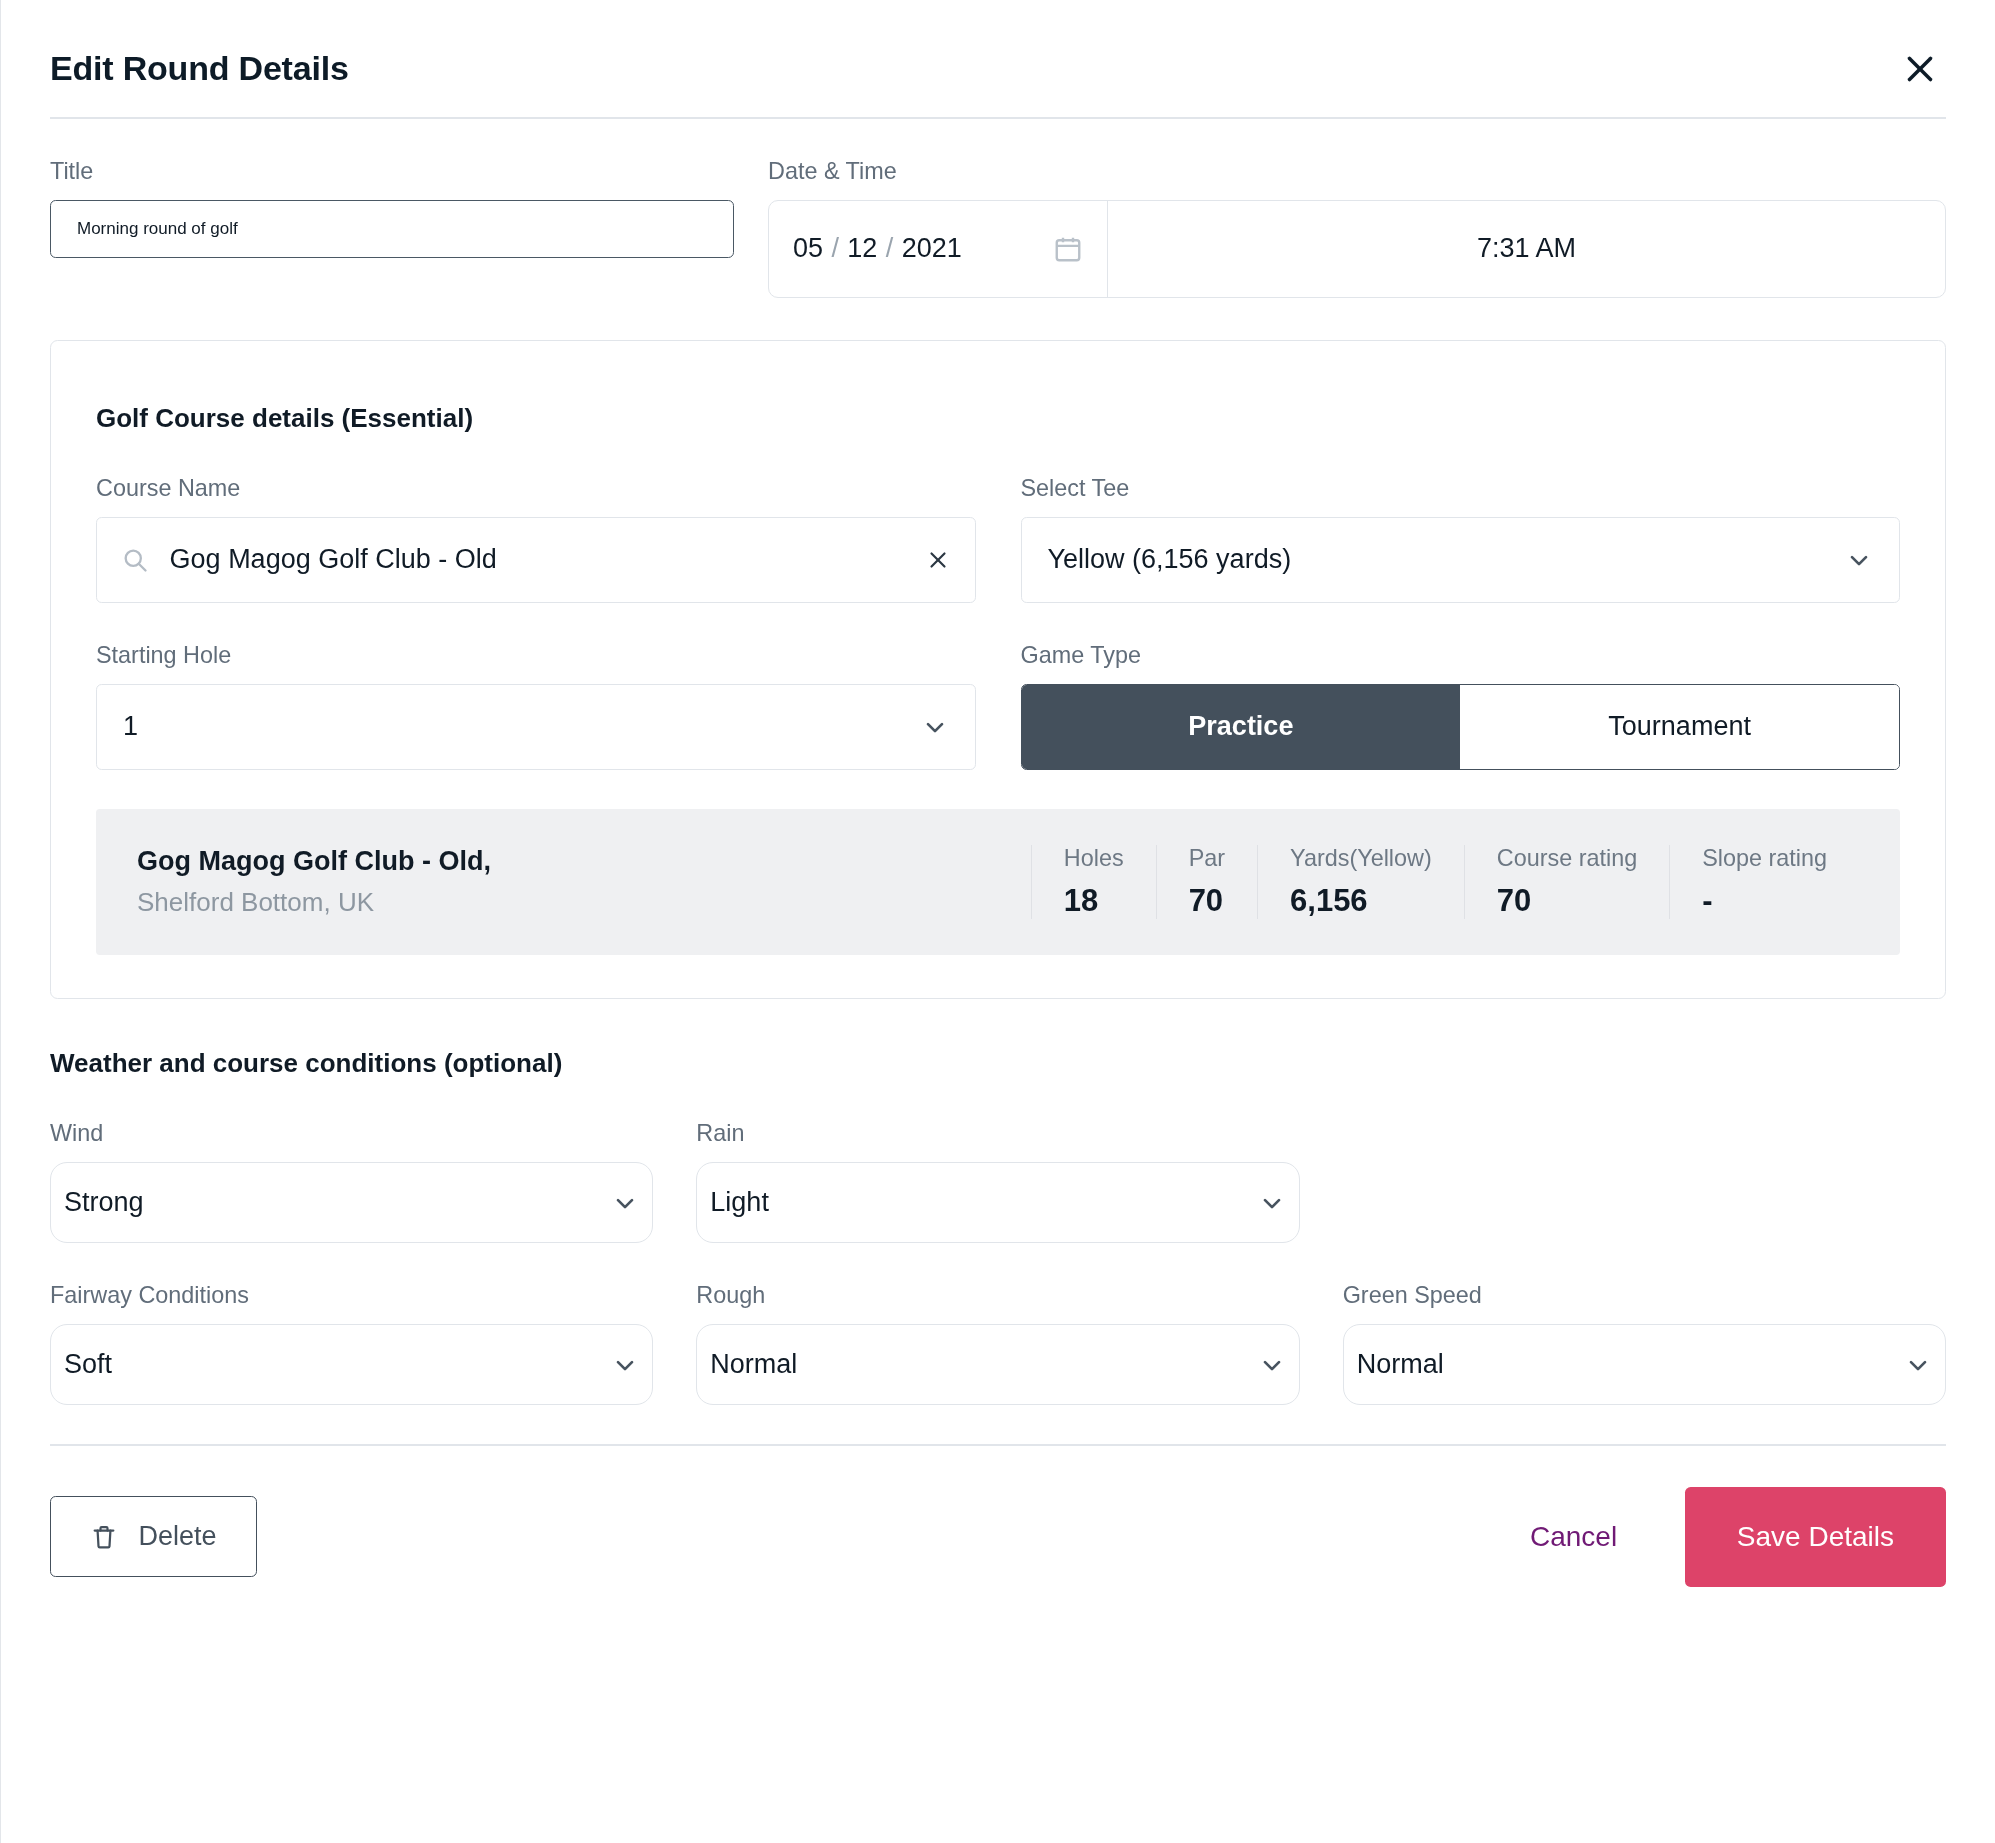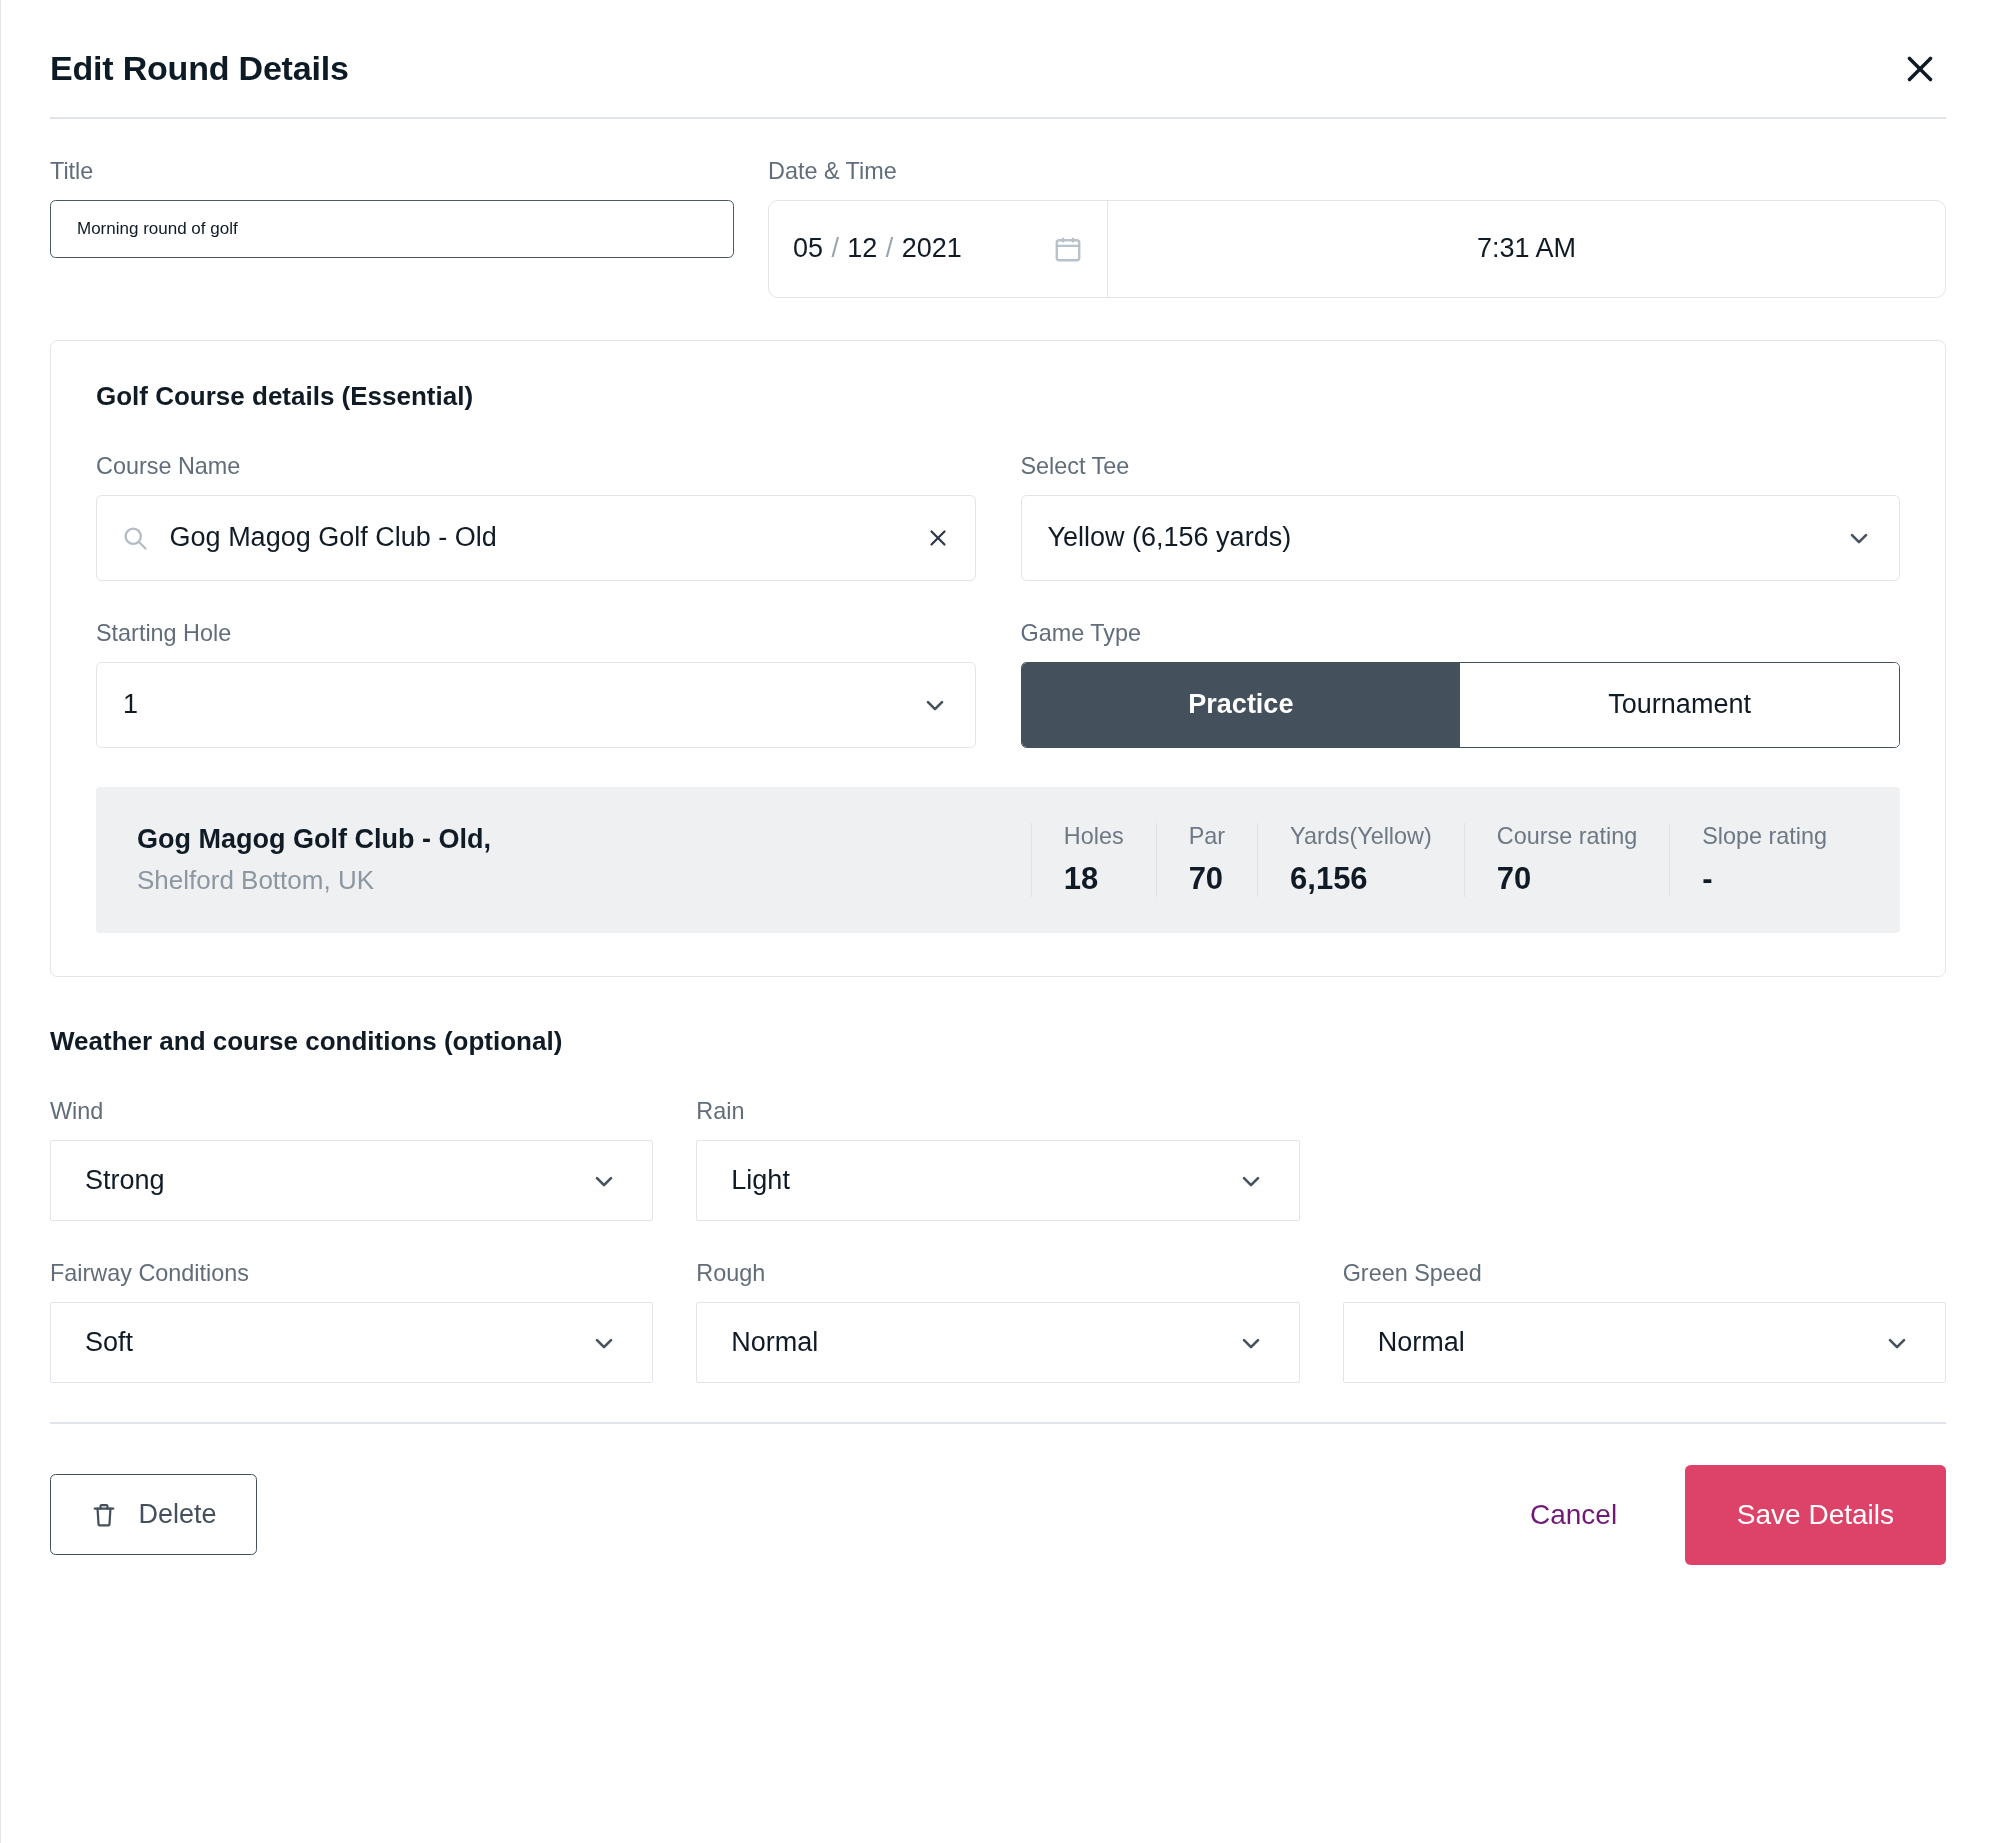--- a/index.html
+++ b/index.html
@@ -117,21 +117,21 @@
     align-items: center;
     justify-content: center;
     font-size: 27px;
     color: #101b26;
   }
 
   
   .course-card {
     border: 1.9px solid #e1e5ea;
     border-radius: 7.5px;
-    padding: 40px 45px 43px 45px;
+    padding: 62px 45px 43px 45px;
     margin-bottom: 49px;
   }
   .card-heading {
     font-size: 26px;
     font-weight: bold;
     color: #101b26;
     margin-bottom: 41px;
   }
 
   .card-row {
@@ -265,25 +265,25 @@
     display: flex;
     gap: 43px;
     margin-bottom: 39px;
   }
   .weather-col { flex: 1 1 0; }
   .weather-col.empty { visibility: hidden; }
 
   .wselect {
     height: 81px;
     border: 1.9px solid #e1e5ea;
-    border-radius: 2px;
+    border-radius: 17px;
     display: flex;
     align-items: center;
     justify-content: space-between;
-    padding: 0 34px;
+    padding: 0 13px;
     background: #fff;
     font-size: 27px;
     color: #101b26;
     cursor: pointer;
   }
 
   
   .footer-rule {
     height: 1.9px;
     background: #e1e5ea;

